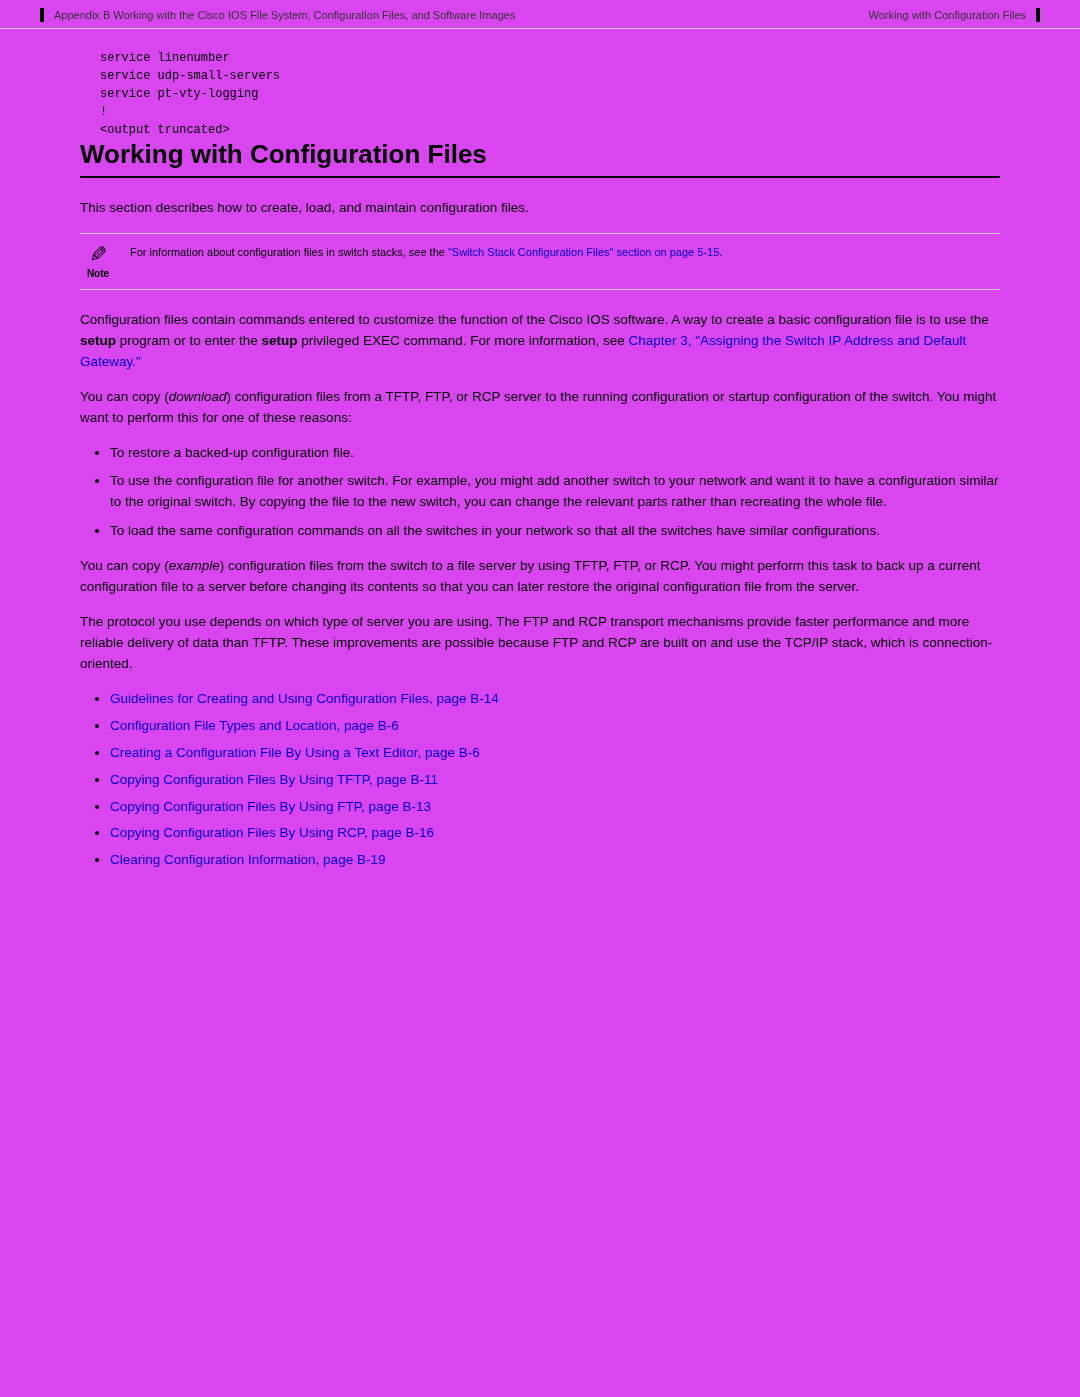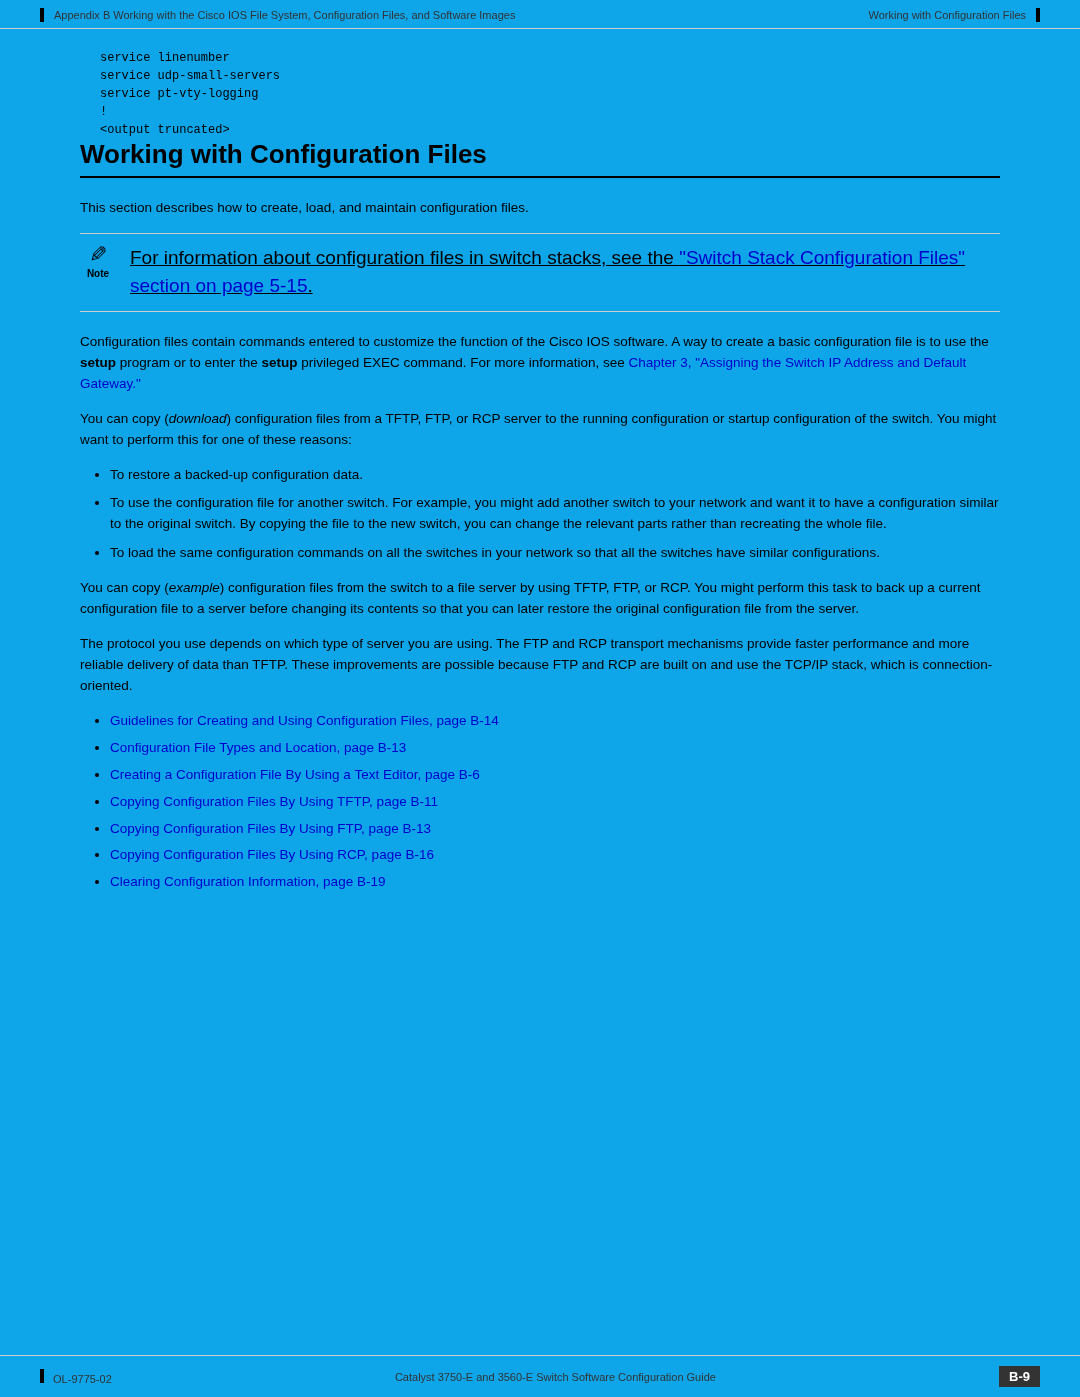--- a/index.html
+++ b/index.html
@@ -14,21 +14,21 @@
       background: #fff;
       color: #000;
       width: 1080px;
       min-height: 1397px;
       position: relative;
     }
 
     .page-container {
       width: 1080px;
       min-height: 1397px;
-      background: #0ea5e9;
+      background: #d946ef;
       position: relative;
       display: flex;
       flex-direction: column;
     }
 
     
     .page-header {
       display: flex;
       justify-content: space-between;
       align-items: center;
@@ -127,25 +127,24 @@
     }
 
     .note-label {
       font-size: 10px;
       font-weight: bold;
       text-align: right;
       margin-top: 2px;
     }
 
     .note-content {
-      font-size: 19px;
+      font-size: 11px;
       line-height: 1.5;
       color: #000;
       flex: 1;
-      text-decoration: underline;
     }
 
     
     a {
       color: #0000cc;
       text-decoration: none;
     }
 
     
     strong {
@@ -263,50 +262,38 @@
 
     <p class="body-text">
       Configuration files contain commands entered to customize the function of the Cisco IOS software. A way to create a basic configuration file is to use the <strong>setup</strong> program or to enter the <strong>setup</strong> privileged EXEC command. For more information, see <a href="#">Chapter 3, "Assigning the Switch IP Address and Default Gateway."</a>
     </p>
 
     <p class="body-text">
       You can copy (<em>download</em>) configuration files from a TFTP, FTP, or RCP server to the running configuration or startup configuration of the switch. You might want to perform this for one of these reasons:
     </p>
 
     <ul class="bullet-list">
-      <li>To restore a backed-up configuration data.</li>
+      <li>To restore a backed-up configuration file.</li>
       <li>To use the configuration file for another switch. For example, you might add another switch to your network and want it to have a configuration similar to the original switch. By copying the file to the new switch, you can change the relevant parts rather than recreating the whole file.</li>
       <li>To load the same configuration commands on all the switches in your network so that all the switches have similar configurations.</li>
     </ul>
 
     <p class="body-text">
       You can copy (<em>example</em>) configuration files from the switch to a file server by using TFTP, FTP, or RCP. You might perform this task to back up a current configuration file to a server before changing its contents so that you can later restore the original configuration file from the server.
     </p>
 
     <p class="body-text">The protocol you use depends on which type of server you are using. The FTP and RCP transport mechanisms provide faster performance and more reliable delivery of data than TFTP. These improvements are possible because FTP and RCP are built on and use the TCP/IP stack, which is connection-oriented.</p>
 
 
     <ul class="bullet-list links-list">
       <li><a href="#">Guidelines for Creating and Using Configuration Files, page B-14</a></li>
-      <li><a href="#">Configuration File Types and Location, page B-13</a></li>
+      <li><a href="#">Configuration File Types and Location, page B-6</a></li>
       <li><a href="#">Creating a Configuration File By Using a Text Editor, page B-6</a></li>
       <li><a href="#">Copying Configuration Files By Using TFTP, page B-11</a></li>
       <li><a href="#">Copying Configuration Files By Using FTP, page B-13</a></li>
       <li><a href="#">Copying Configuration Files By Using RCP, page B-16</a></li>
       <li><a href="#">Clearing Configuration Information, page B-19</a></li>
     </ul>
 
   </div>
 
-  <div class="page-footer">
-    <div class="footer-left">
-      <span class="footer-left-bar"></span>
-      <span>OL-9775-02</span>
-    </div>
-    <div class="footer-center">
-      <span>Catalyst 3750-E and 3560-E Switch Software Configuration Guide</span>
-    </div>
-    <div class="footer-right">
-      <div class="page-number-box">B-9</div>
-    </div>
-  </div>
 
 </div>
 
 </body></html>

